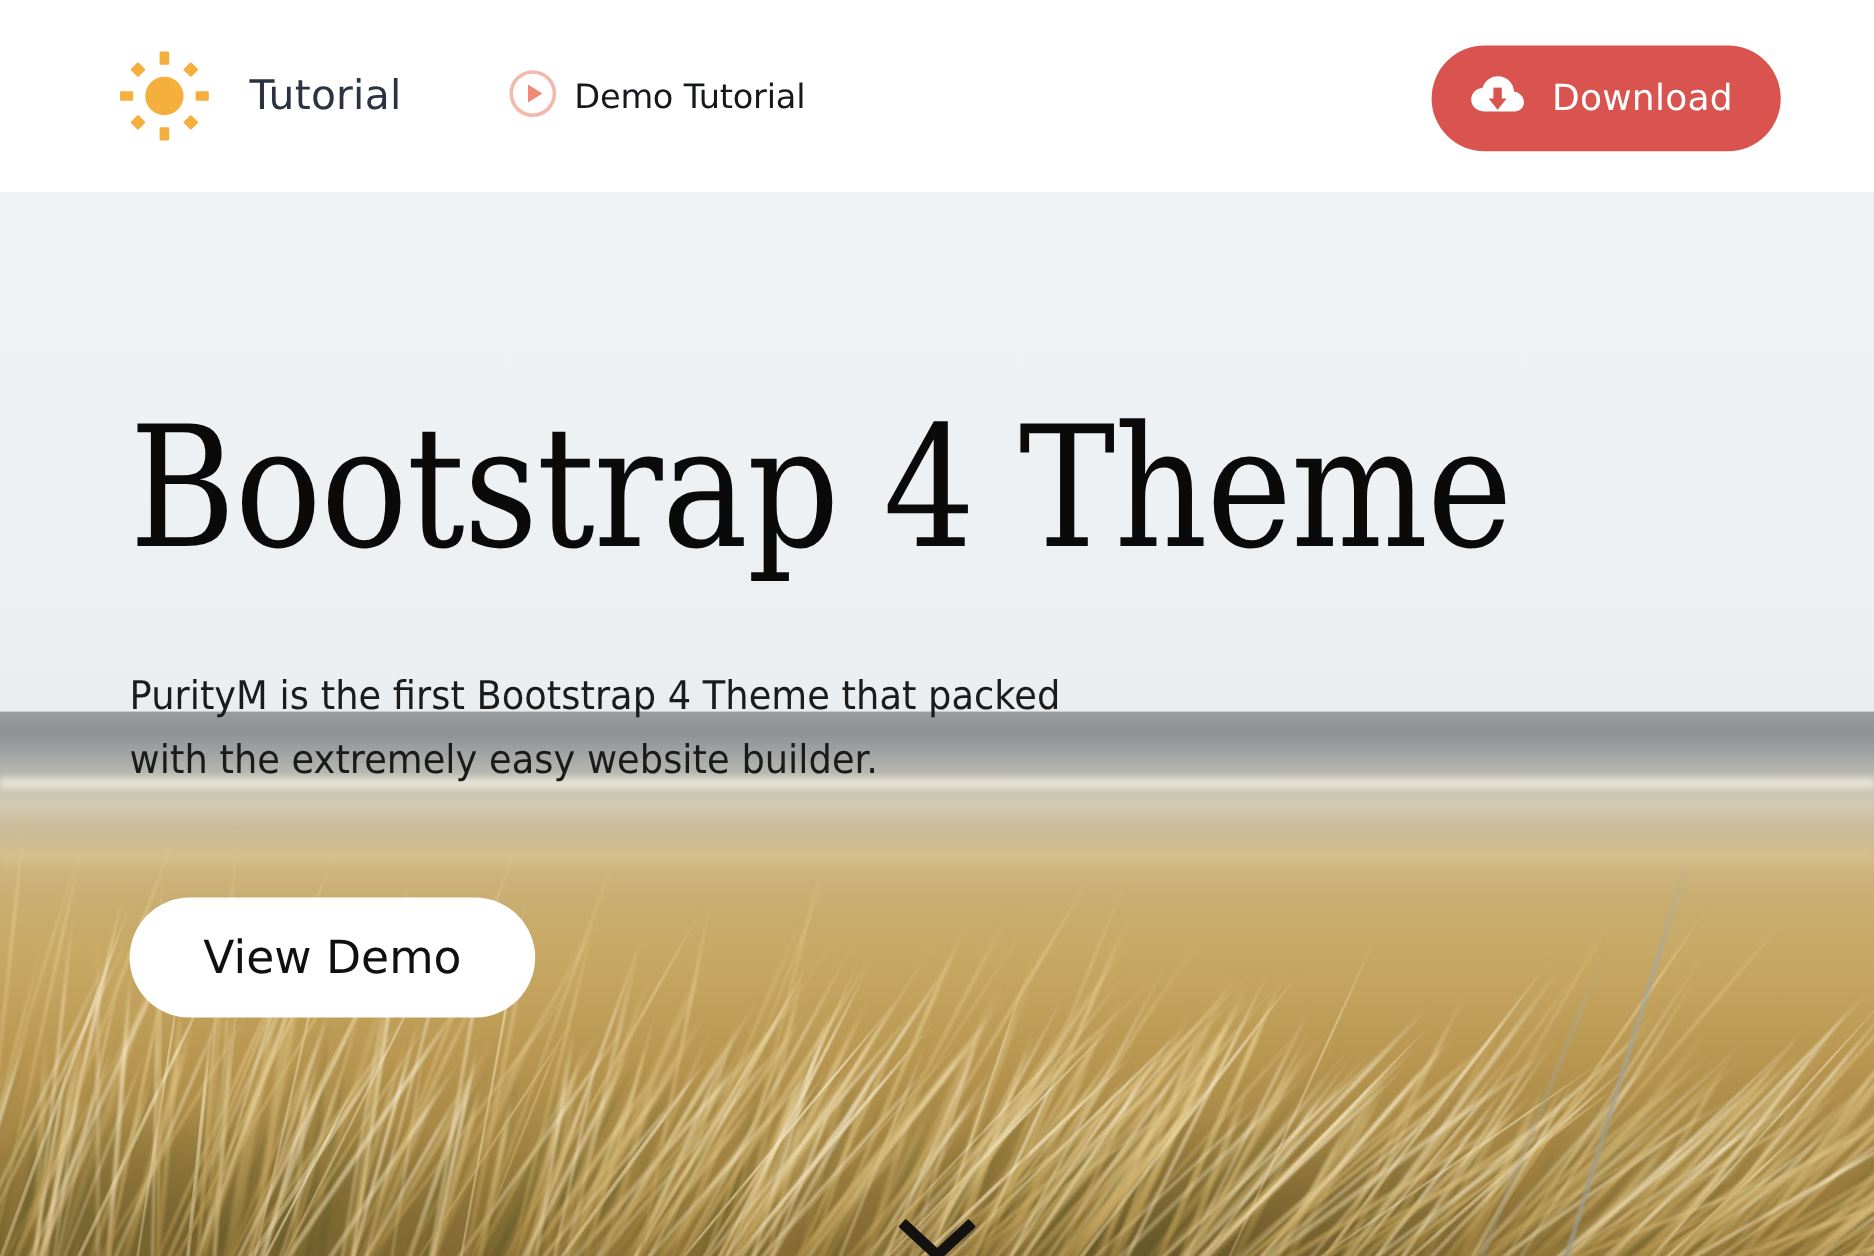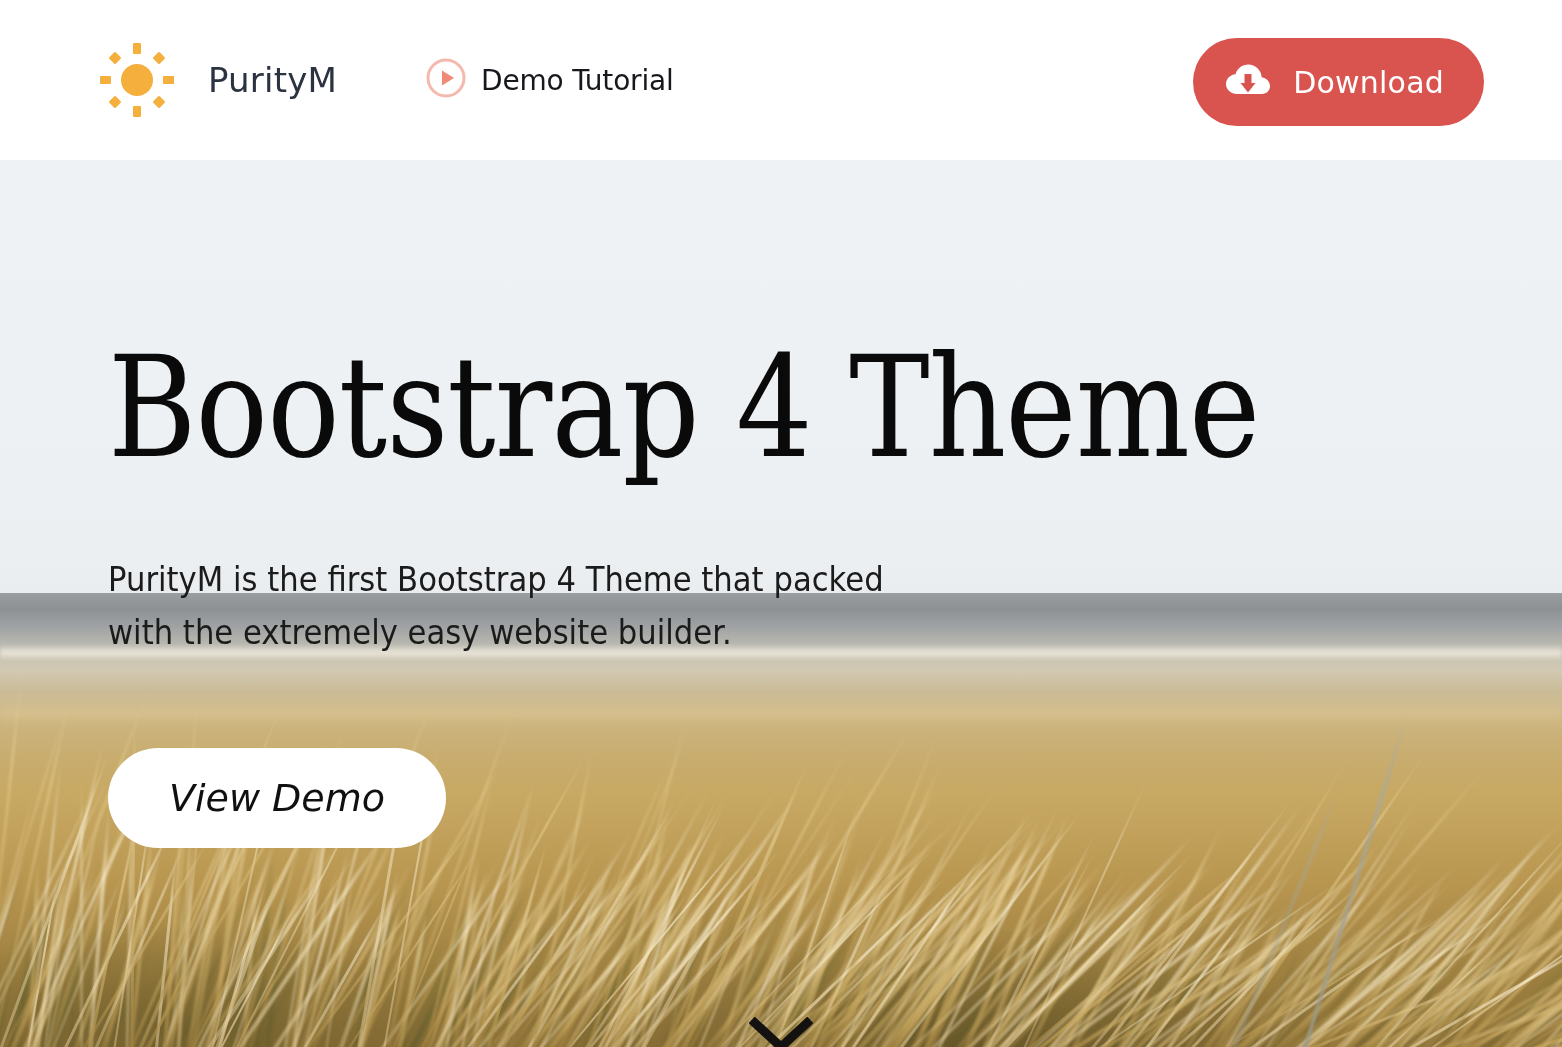--- a/index.html
+++ b/index.html
@@ -289,21 +289,20 @@
   }
   .btn-download-now {
     width: 422px;
     background: #f0bf52;
     color: #ffffff;
   }
   .btn-view-demo {
     width: 338px;
     background: #ffffff;
     color: #101010;
-    font-style: italic;
   }
 
   
   .scroll-chevron {
     position: absolute;
     left: 50%;
     bottom: -14px;
     transform: translateX(-50%);
     z-index: 25;
     cursor: pointer;
@@ -323,21 +322,21 @@
           <rect x="35" y="2" width="8" height="11" rx="1" fill="#F4AF3D"></rect>
           <rect x="35" y="65" width="8" height="11" rx="1" fill="#F4AF3D"></rect>
           <rect x="2" y="35" width="11" height="8" rx="1" fill="#F4AF3D"></rect>
           <rect x="65" y="35" width="11" height="8" rx="1" fill="#F4AF3D"></rect>
           <rect x="12.5" y="12.5" width="9" height="9" rx="1" fill="#F4AF3D" transform="rotate(45 17 17)"></rect>
           <rect x="56.5" y="12.5" width="9" height="9" rx="1" fill="#F4AF3D" transform="rotate(45 61 17)"></rect>
           <rect x="12.5" y="56.5" width="9" height="9" rx="1" fill="#F4AF3D" transform="rotate(45 17 61)"></rect>
           <rect x="56.5" y="56.5" width="9" height="9" rx="1" fill="#F4AF3D" transform="rotate(45 61 61)"></rect>
         </svg>
       </span>
-      <span class="brand-name">PurityM</span>
+      <span class="brand-name">Tutorial</span>
     </div>
 
     <nav class="nav-links">
 
       <a class="nav-item">
         <span class="nav-icon">
           <svg width="42" height="42" viewBox="0 0 42 42" xmlns="http://www.w3.org/2000/svg">
             <circle cx="21" cy="21" r="18" fill="none" stroke="#F5B8AC" stroke-width="3"></circle>
             <path d="M17 13.5 L29 21 L17 28.5 Z" fill="#F08A76"></path>
           </svg>

